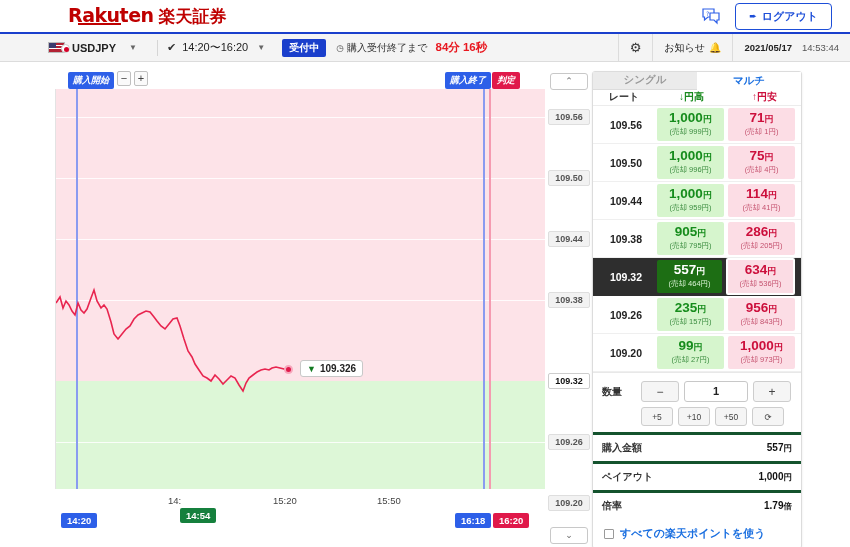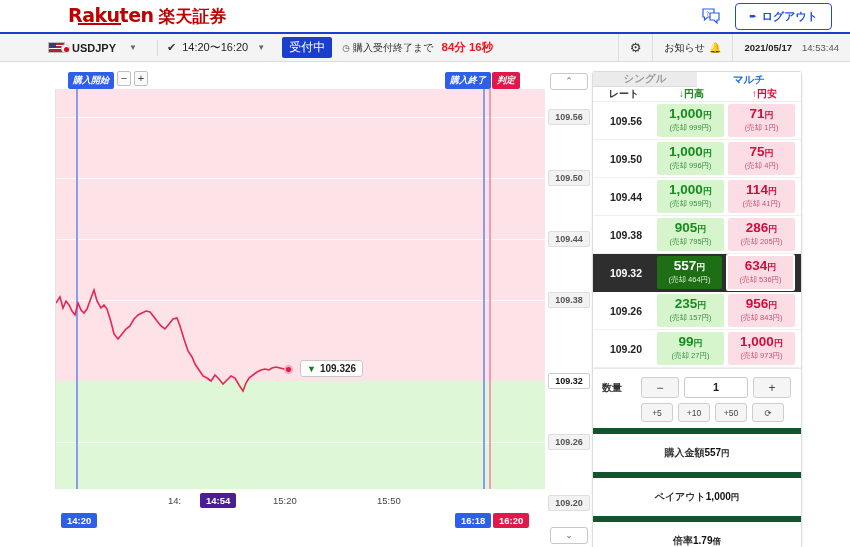--- a/index.html
+++ b/index.html
@@ -75,21 +75,21 @@
   .flag-dot::after {
     content: ""; position: absolute; left: 1.5px; top: 1.5px;
     width: 5px; height: 5px; border-radius: 50%; background: #d70028;
   }
   .pair-sel { display: flex; align-items: center; font-weight: bold; font-size: 11px; margin-right: 4px;}
   .caret { font-size: 8px; color: #666; margin: 0 11px 0 9px; }
   .divider-v { width: 1px; height: 16px; background: #d5d5d5; margin: 0 9px; }
   .check { color: #333; font-size: 11px; margin-right: 6px; }
   .time-range { font-size: 11px; }
   .badge-uketsuke {
-    background: #1a3fcc; color: #fff; font-size: 12px; font-weight: normal;
+    background: #1a3fcc; color: #fff; font-size: 10px; font-weight: bold;
     padding: 2px 7px; border-radius: 2px; margin: 0 10px 0 6px;
   }
   .clock-ico { font-size: 9px; margin-right: 3px; color:#555; }
   .countdown-lbl { font-size: 10px; color: #333; }
   .countdown-val { font-size: 11.5px; font-weight: bold; color: #e8171f; margin-left: 8px; }
   .subnav-right { margin-left: auto; display: flex; align-items: center; height: 100%; }
   .subnav-right > div {
     padding: 0 11px; height: 100%; display: flex; align-items: center;
     border-left: 1px solid #dcdcdc; font-size: 10px; gap: 4px;
   }
@@ -161,21 +161,21 @@
 
   
   .time-axis { position: relative; width: 490px; height: 42px; }
   .time-tick {
     position: absolute; top: 6px; font-size: 9.5px; color: #444;
   }
   .time-badge {
     position: absolute; font-size: 9.5px; font-weight: bold; color: #fff;
     padding: 2px 6px; border-radius: 2px; white-space: nowrap;
   }
-  .tb-now   { background: #4c1d95; top: 4px; margin-left: 20px; }
+  .tb-now   { background: #15803d; top: 19px; }
   .tb-blue  { background: #2d5fe8; top: 24px; }
   .tb-red   { background: #e0194a; top: 24px; }
 
   
   .panel {
     width: 210px; margin-left: 4px; background: #fff;
     border: 1px solid #dcdcdc; border-radius: 3px;
     box-shadow: 0 1px 3px rgba(0,0,0,0.08);
     display: flex; flex-direction: column;
     height: 478px;
@@ -237,22 +237,22 @@
     color: #222; line-height: 19px;
   }
   .qty-row2 { display: flex; gap: 5px; margin-top: 5px; padding-left: 39px; }
   .qty-sbtn {
     width: 32px; height: 19px; border: 1px solid #cdcdcd; background: #f5f5f5;
     border-radius: 3px; font-size: 8.5px; color: #444; cursor: pointer;
     display: flex; align-items: center; justify-content: center;
   }
 
   .info-row {
-    display: flex; justify-content: center; align-items: center;
-    padding: 12px 9px; border-top: 6px solid #14532d;
+    display: flex; justify-content: space-between; align-items: center;
+    padding: 6px 9px; border-top: 3px solid #14532d;
     font-size: 10px;
   }
   .info-lbl { font-weight: bold; color: #333; }
   .info-val { font-weight: bold; color: #111; }
   .info-val .unit { font-size: 8.5px; font-weight: bold; }
 
   .buy-btn {
     margin: 7px 9px 0; height: 30px; background: #1f3ecb; color: #fff;
     border-radius: 3px; font-size: 14px; font-weight: bold;
     display: flex; align-items: center; justify-content: center;

